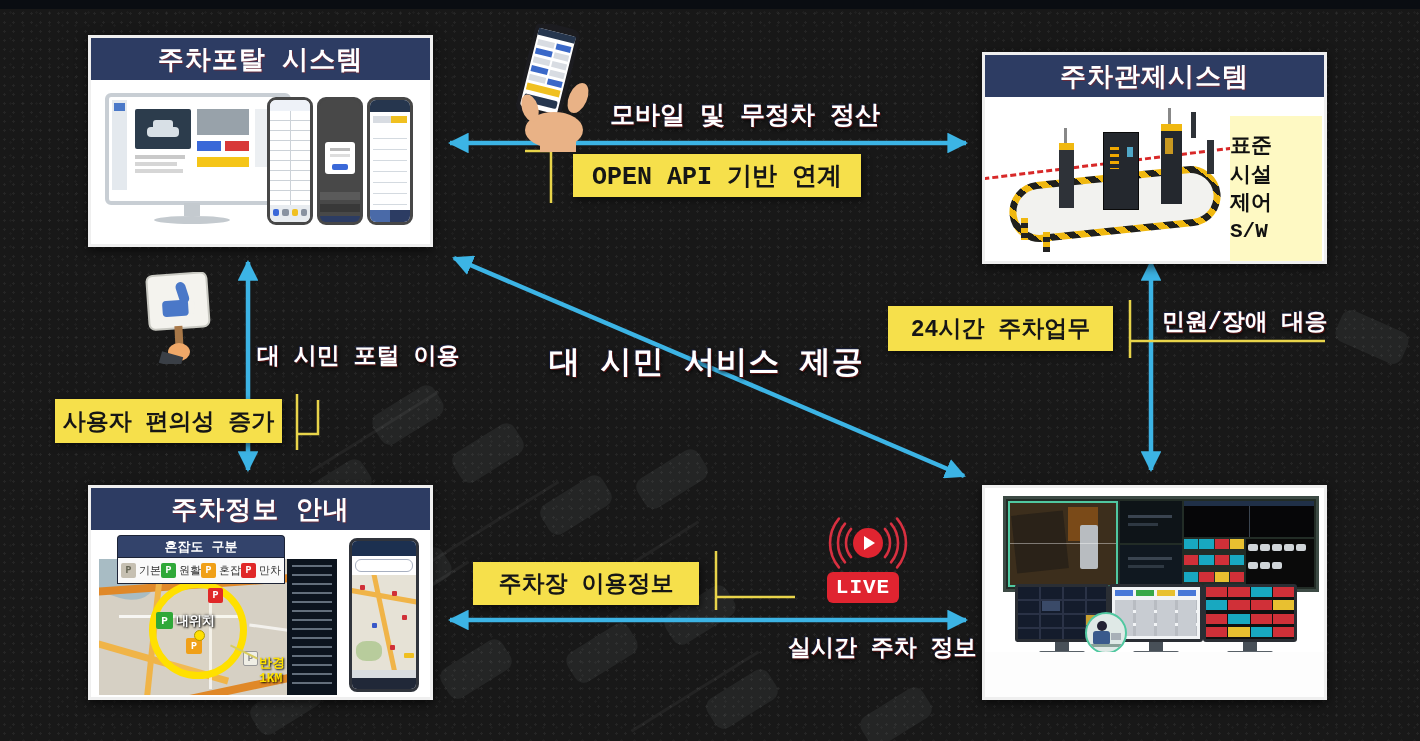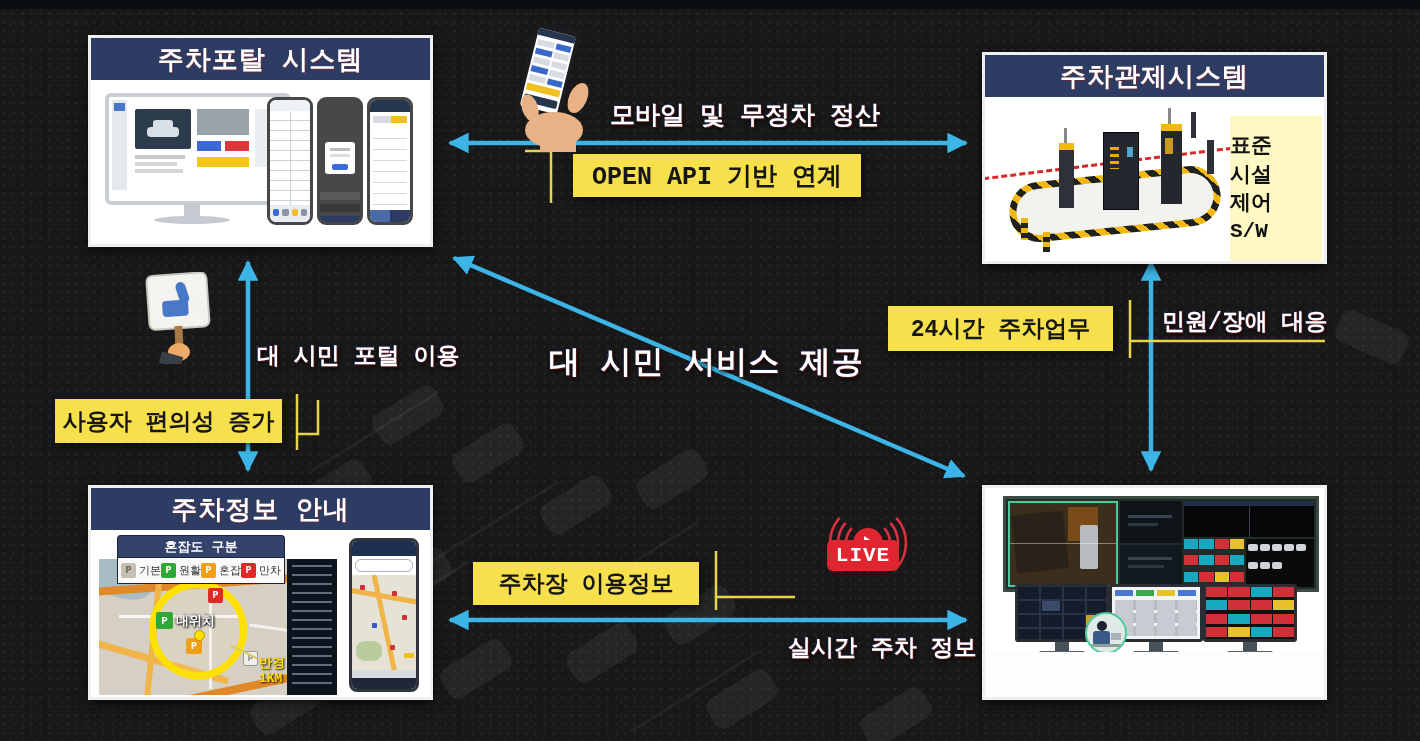--- a/index.html
+++ b/index.html
@@ -20,21 +20,21 @@
     align-items:center;justify-content:center;color:#fff;font-size:26px;font-weight:bold;
     letter-spacing:1px;text-shadow:1px 1px 0 rgba(150,30,30,.55);}
   .bd{position:relative;background:#fff;overflow:hidden;}
   
   .wlabel{position:absolute;color:#fff;font-weight:bold;white-space:nowrap;
     text-shadow:1px 1px 0 rgba(150,25,25,.55),-1px -1px 0 rgba(30,50,140,.35),1px 2px 4px #000;}
   .ylabel{position:absolute;background:#f6e04b;color:#161616;font-weight:bold;display:flex;
     align-items:center;justify-content:center;white-space:nowrap;
     box-shadow:2px 3px 7px rgba(0,0,0,.55);}
   
-  .livebadge{position:absolute;left:827px;top:540px;width:72px;height:31px;background:#e02430;
+  .livebadge{position:absolute;left:827px;top:572px;width:72px;height:31px;background:#e02430;
     color:#fff;font-weight:bold;font-size:21px;display:flex;align-items:center;justify-content:center;
     border-radius:6px;letter-spacing:1px;}
   .playbtn{position:absolute;left:853px;top:528px;width:30px;height:30px;background:#e02430;
     border-radius:50%;}
   .playbtn .tri{position:absolute;left:11px;top:8px;width:0;height:0;border-left:11px solid #fff;
     border-top:7px solid transparent;border-bottom:7px solid transparent;}
   
   .monitor{position:absolute;left:14px;top:10px;width:178px;height:104px;background:#fff;
     border:4px solid #c8ced4;border-radius:6px;}
   .mstandA{position:absolute;left:93px;top:120px;width:16px;height:13px;background:#c4cacf;}

